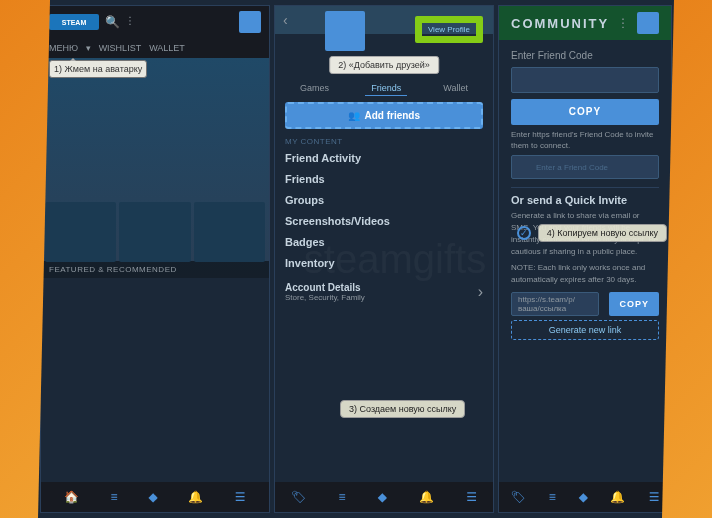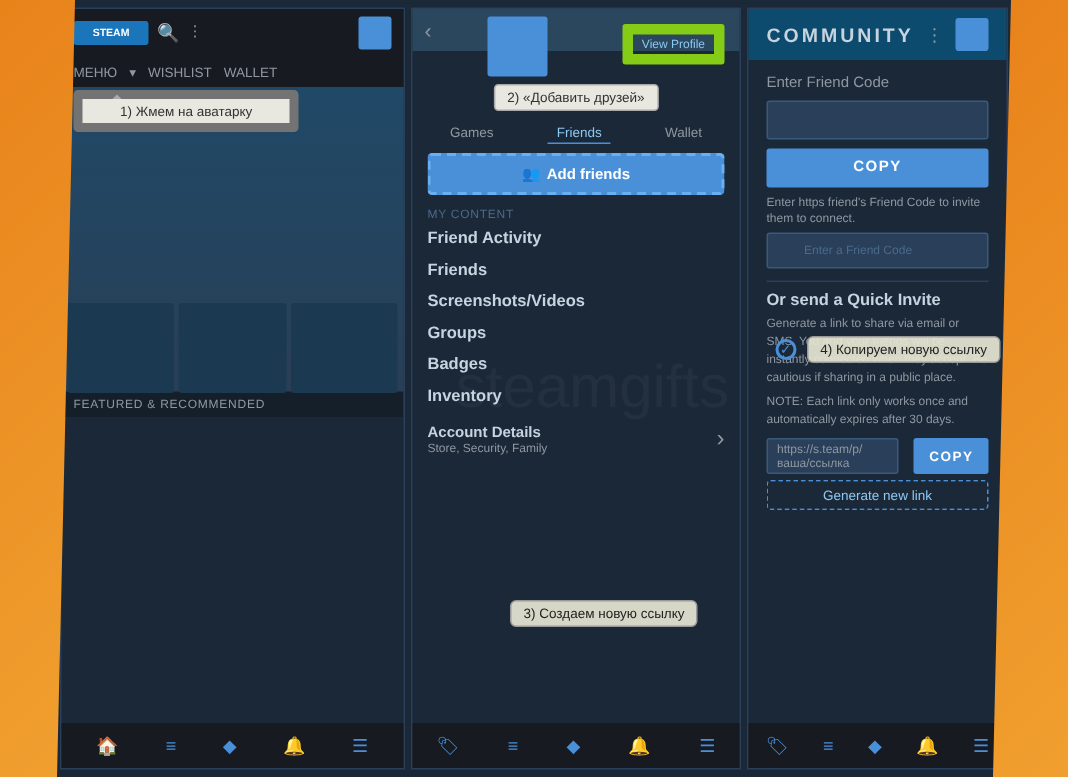--- a/index.html
+++ b/index.html
@@ -104,23 +104,23 @@
       text-transform: uppercase;
       height: 20px;
       align-items: center;
     }
 
     .tooltip-bubble {
       position: absolute;
       left: 8px;
       top: 54px;
       background: #e8e8e0;
-      border: 6px solid #737373;
+      border: 1px solid #737373;
       border-radius: 3px;
-      padding: 3px 25px;
+      padding: 3px 4px;
       font-size: 9px;
       color: #333;
       white-space: nowrap;
       z-index: 20;
     }
     .tooltip-bubble::after {
       content: '';
       position: absolute;
       top: -6px;
       left: 20px;
@@ -327,21 +327,21 @@
 
     
     .community-panel {
       flex: 1;
       background: #1b2838;
       border: 1px solid #2a3f5a;
       position: relative;
     }
 
     .community-header {
-      background: #0c4a6e;
+      background: #14532d;
       height: 32px;
       display: flex;
       align-items: center;
       padding: 17px 12px;
       justify-content: space-between;
     }
     .community-title {
       font-size: 13px;
       color: #c6d4df;
       font-weight: bold;
@@ -597,22 +597,22 @@
 
     <div class="add-friends-btn">
       <span>👥</span>
       <span>Add friends</span>
     </div>
 
     <div class="my-content-label">MY CONTENT</div>
     <div class="content-links">
       <span class="content-link">Friend Activity</span>
       <span class="content-link">Friends</span>
+      <span class="content-link">Groups</span>
       <span class="content-link">Screenshots/Videos</span>
-      <span class="content-link">Groups</span>
       <span class="content-link">Badges</span>
       <span class="content-link">Inventory</span>
     </div>
 
     <div class="account-details">
       <div>
         <div class="account-details-text">Account Details</div>
         <div class="account-details-sub">Store, Security, Family</div>
       </div>
       <span style="color:#8f98a0">›</span>

